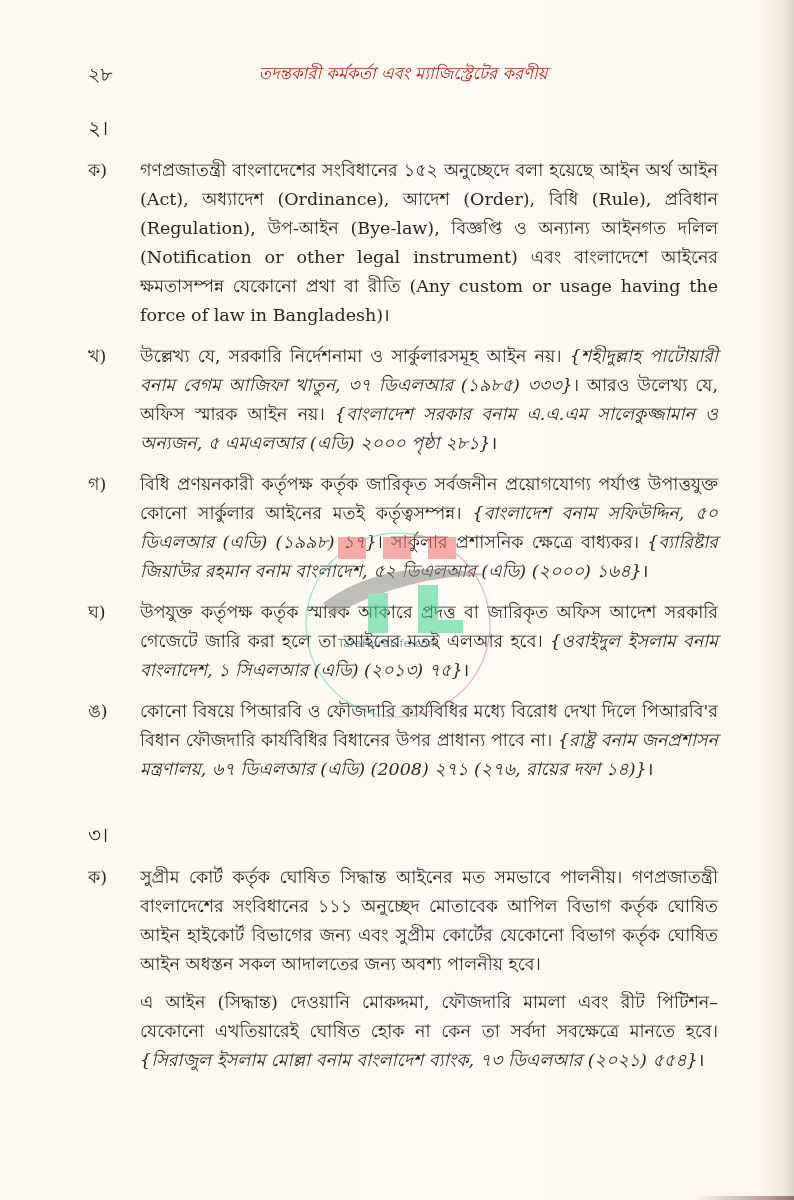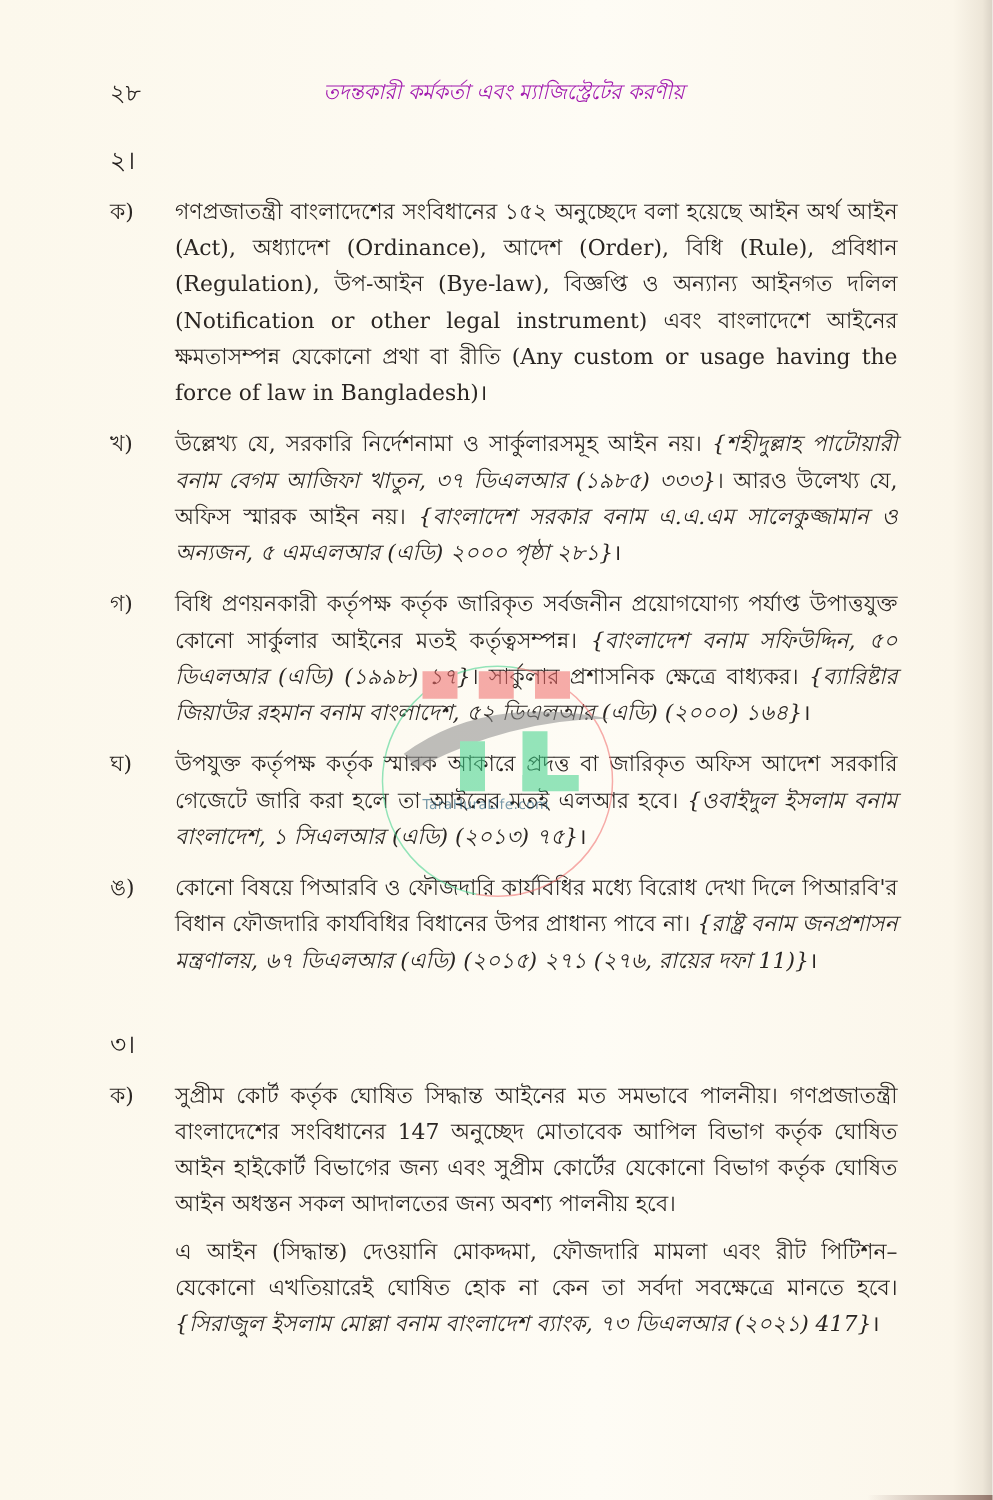--- a/index.html
+++ b/index.html
@@ -38,21 +38,21 @@
       font-size: 19px;
     }
     .running-title {
       position: absolute;
       left: 0;
       width: 630px;
       top: 1px;
       text-align: center;
       font-style: italic;
       font-size: 16.5px;
-      color: #a21caf;
+      color: #b91c1c;
     }
     .content {
       position: absolute;
       left: 88px;
       top: 113px;
       width: 630px;
     }
     .section-heading {
       display: flex;
       align-items: baseline;
@@ -163,35 +163,35 @@
     <div class="item">
       <span class="label">ঘ)</span>
       <div class="body">
         <p><span>উপযুক্ত কর্তৃপক্ষ কর্তৃক স্মারক আকারে প্রদত্ত বা জারিকৃত অফিস আদেশ সরকারি গেজেটে জারি করা হলে তা আইনের মতই এলআর হবে।</span> <span class="cite">{ওবাইদুল ইসলাম বনাম বাংলাদেশ, ১ সিএলআর (এডি) (২০১৩) ৭৫}</span><span>।</span></p>
       </div>
     </div>
 
     <div class="item">
       <span class="label">ঙ)</span>
       <div class="body">
-        <p><span>কোনো বিষয়ে পিআরবি ও ফৌজদারি কার্যবিধির মধ্যে বিরোধ দেখা দিলে পিআরবি'র বিধান ফৌজদারি কার্যবিধির বিধানের উপর প্রাধান্য পাবে না।</span> <span class="cite">{রাষ্ট্র বনাম জনপ্রশাসন মন্ত্রণালয়, ৬৭ ডিএলআর (এডি) (২০১৫) ২৭১ (২৭৬, রায়ের দফা 11)}</span><span>।</span></p>
+        <p><span>কোনো বিষয়ে পিআরবি ও ফৌজদারি কার্যবিধির মধ্যে বিরোধ দেখা দিলে পিআরবি'র বিধান ফৌজদারি কার্যবিধির বিধানের উপর প্রাধান্য পাবে না।</span> <span class="cite">{রাষ্ট্র বনাম জনপ্রশাসন মন্ত্রণালয়, ৬৭ ডিএলআর (এডি) (2008) ২৭১ (২৭৬, রায়ের দফা ১৪)}</span><span>।</span></p>
       </div>
     </div>
 
     <div class="gap-section"></div>
 
     <div class="section-heading">
       <span class="num">৩।</span>
     </div>
 
     <div class="item">
       <span class="label">ক)</span>
       <div class="body">
-        <p>সুপ্রীম কোর্ট কর্তৃক ঘোষিত সিদ্ধান্ত আইনের মত সমভাবে পালনীয়। গণপ্রজাতন্ত্রী বাংলাদেশের সংবিধানের 147 অনুচ্ছেদ মোতাবেক আপিল বিভাগ কর্তৃক ঘোষিত আইন হাইকোর্ট বিভাগের জন্য এবং সুপ্রীম কোর্টের যেকোনো বিভাগ কর্তৃক ঘোষিত আইন অধস্তন সকল আদালতের জন্য অবশ্য পালনীয় হবে।</p>
-        <p><span>এ আইন (সিদ্ধান্ত) দেওয়ানি মোকদ্দমা, ফৌজদারি মামলা এবং রীট পিটিশন–যেকোনো এখতিয়ারেই ঘোষিত হোক না কেন তা সর্বদা সবক্ষেত্রে মানতে হবে।</span> <span class="cite">{সিরাজুল ইসলাম মোল্লা বনাম বাংলাদেশ ব্যাংক, ৭৩ ডিএলআর (২০২১) 417}</span><span>।</span></p>
+        <p>সুপ্রীম কোর্ট কর্তৃক ঘোষিত সিদ্ধান্ত আইনের মত সমভাবে পালনীয়। গণপ্রজাতন্ত্রী বাংলাদেশের সংবিধানের ১১১ অনুচ্ছেদ মোতাবেক আপিল বিভাগ কর্তৃক ঘোষিত আইন হাইকোর্ট বিভাগের জন্য এবং সুপ্রীম কোর্টের যেকোনো বিভাগ কর্তৃক ঘোষিত আইন অধস্তন সকল আদালতের জন্য অবশ্য পালনীয় হবে।</p>
+        <p><span>এ আইন (সিদ্ধান্ত) দেওয়ানি মোকদ্দমা, ফৌজদারি মামলা এবং রীট পিটিশন–যেকোনো এখতিয়ারেই ঘোষিত হোক না কেন তা সর্বদা সবক্ষেত্রে মানতে হবে।</span> <span class="cite">{সিরাজুল ইসলাম মোল্লা বনাম বাংলাদেশ ব্যাংক, ৭৩ ডিএলআর (২০২১) ৫৫৪}</span><span>।</span></p>
       </div>
     </div>
 
   </div>
 
   <div class="watermark">
     <svg width="200" height="200" viewBox="0 0 200 200">
       <circle cx="100" cy="100" r="92" fill="none" stroke="#3ed28a" stroke-width="1.2" stroke-dasharray="300 300" transform="rotate(100 100 100)"></circle>
       <circle cx="100" cy="100" r="92" fill="none" stroke="#f06a6a" stroke-width="1.2" stroke-dasharray="290 400" transform="rotate(-80 100 100)"></circle>
       <rect x="40" y="12" width="28" height="22" fill="#f06a6a"></rect>

